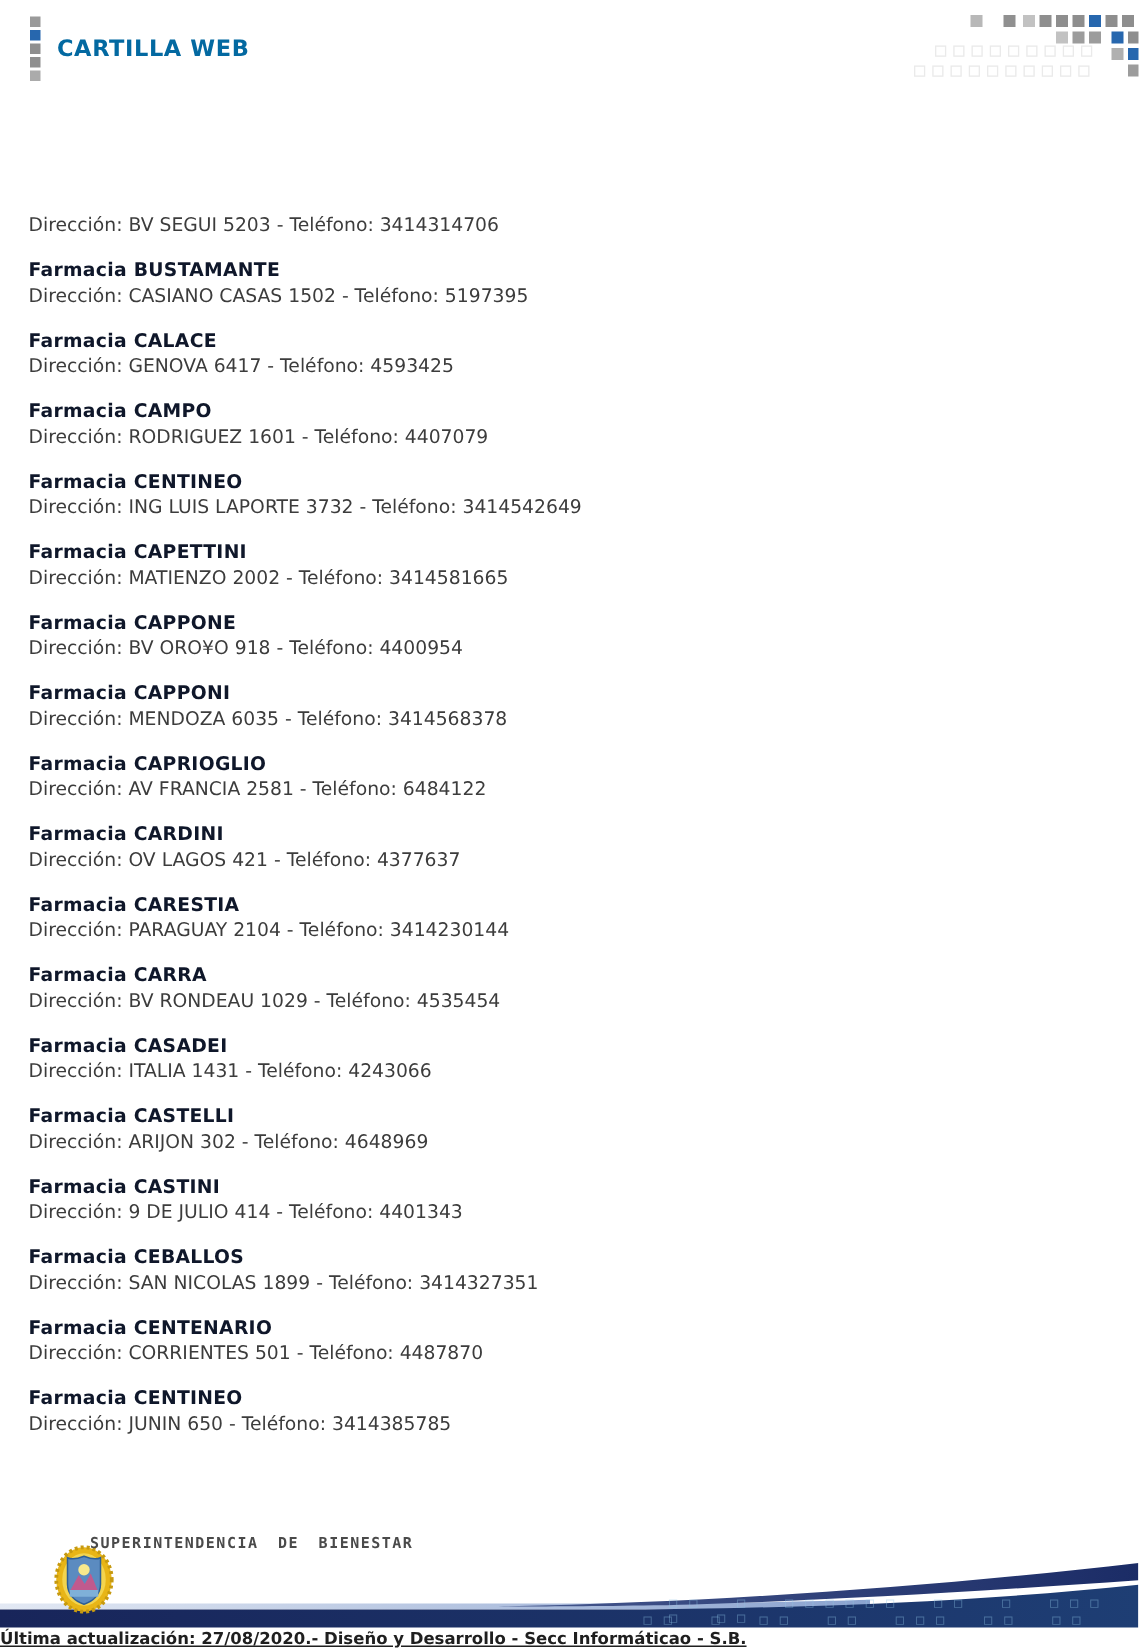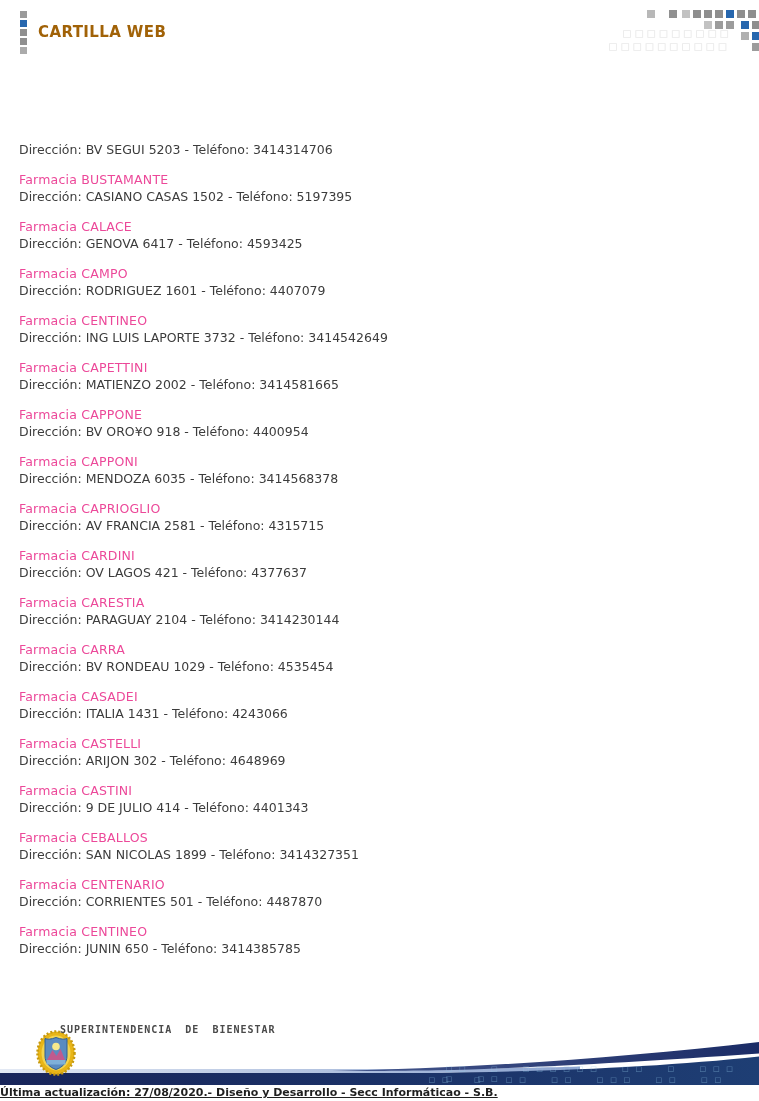--- a/index.html
+++ b/index.html
@@ -11,21 +11,21 @@
 
   
   .header { position:absolute; left:0; top:0; width:759px; height:62px; background:#fff; }
   .logo-squares { position:absolute; left:20px; top:11px; }
   .logo-squares .sq { width:7px; height:7px; margin-bottom:2px; background:#8f8f8f; }
   .logo-squares .sq.s1 { background:#9a9a9a; }
   .logo-squares .sq.s2 { background:#2767ae; }
   .logo-squares .sq.s5 { background:#ababab; }
   .header-title {
     position:absolute; left:38px; top:23px;
-    font-size:15px; font-weight:bold; color:#a16207; letter-spacing:0.4px;
+    font-size:15px; font-weight:bold; color:#0369a1; letter-spacing:0.4px;
   }
   
   .mosaic {
     position:absolute; left:0; top:0; width:8px; height:8px; background:transparent;
     box-shadow:
       647px 10px #b8b8b8, 669px 10px #909090, 682px 10px #c2c2c2,
       693px 10px #8e8e8e, 704px 10px #8e8e8e, 715px 10px #8e8e8e,
       726px 10px #2767ae, 737px 10px #8e8e8e, 748px 10px #8e8e8e,
       704px 21px #c2c2c2, 715px 21px #9c9c9c, 726px 21px #9c9c9c,
       741px 21px #2767ae, 752px 21px #8e8e8e,
@@ -38,21 +38,21 @@
   .ghost-row.g1::before { content:"▫▫▫▫▫▫▫▫▫"; }
   .ghost-row.g2::before { content:"▫▫▫▫▫▫▫▫▫▫"; }
 
   
   .list {
     position:absolute; left:19px; top:141px; right:20px;
     font-size:12.5px; color:#3c3c3c; line-height:17px;
   }
   .intro-line { line-height:17px; }
   .entry { margin-top:13px; }
-  .entry-title { font-weight:normal; color:#ec4899; line-height:17px; letter-spacing:0.2px; }
+  .entry-title { font-weight:bold; color:#0f172a; line-height:17px; letter-spacing:0.2px; }
   .entry-details { line-height:17px; }
 
   
   .wave { position:absolute; left:0; top:1040px; width:759px; height:47px; }
   .badge { position:absolute; left:36px; top:1030px; width:40px; height:46px; z-index:3; }
   .footer-org {
     position:absolute; left:60px; top:1024px; z-index:3;
     font-family:"DejaVu Sans Mono","Liberation Mono",monospace;
     font-size:10px; font-weight:bold; color:#4a4a4a;
     letter-spacing:1px; word-spacing:6px;
@@ -111,21 +111,21 @@
     <div class="entry">
       <div class="entry-title">Farmacia CAPPONE</div>
       <div class="entry-details">Dirección: BV ORO¥O 918 - Teléfono: 4400954</div>
     </div>
     <div class="entry">
       <div class="entry-title">Farmacia CAPPONI</div>
       <div class="entry-details">Dirección: MENDOZA 6035 - Teléfono: 3414568378</div>
     </div>
     <div class="entry">
       <div class="entry-title">Farmacia CAPRIOGLIO</div>
-      <div class="entry-details">Dirección: AV FRANCIA 2581 - Teléfono: 4315715</div>
+      <div class="entry-details">Dirección: AV FRANCIA 2581 - Teléfono: 6484122</div>
     </div>
     <div class="entry">
       <div class="entry-title">Farmacia CARDINI</div>
       <div class="entry-details">Dirección: OV LAGOS 421 - Teléfono: 4377637</div>
     </div>
     <div class="entry">
       <div class="entry-title">Farmacia CARESTIA</div>
       <div class="entry-details">Dirección: PARAGUAY 2104 - Teléfono: 3414230144</div>
     </div>
     <div class="entry">

